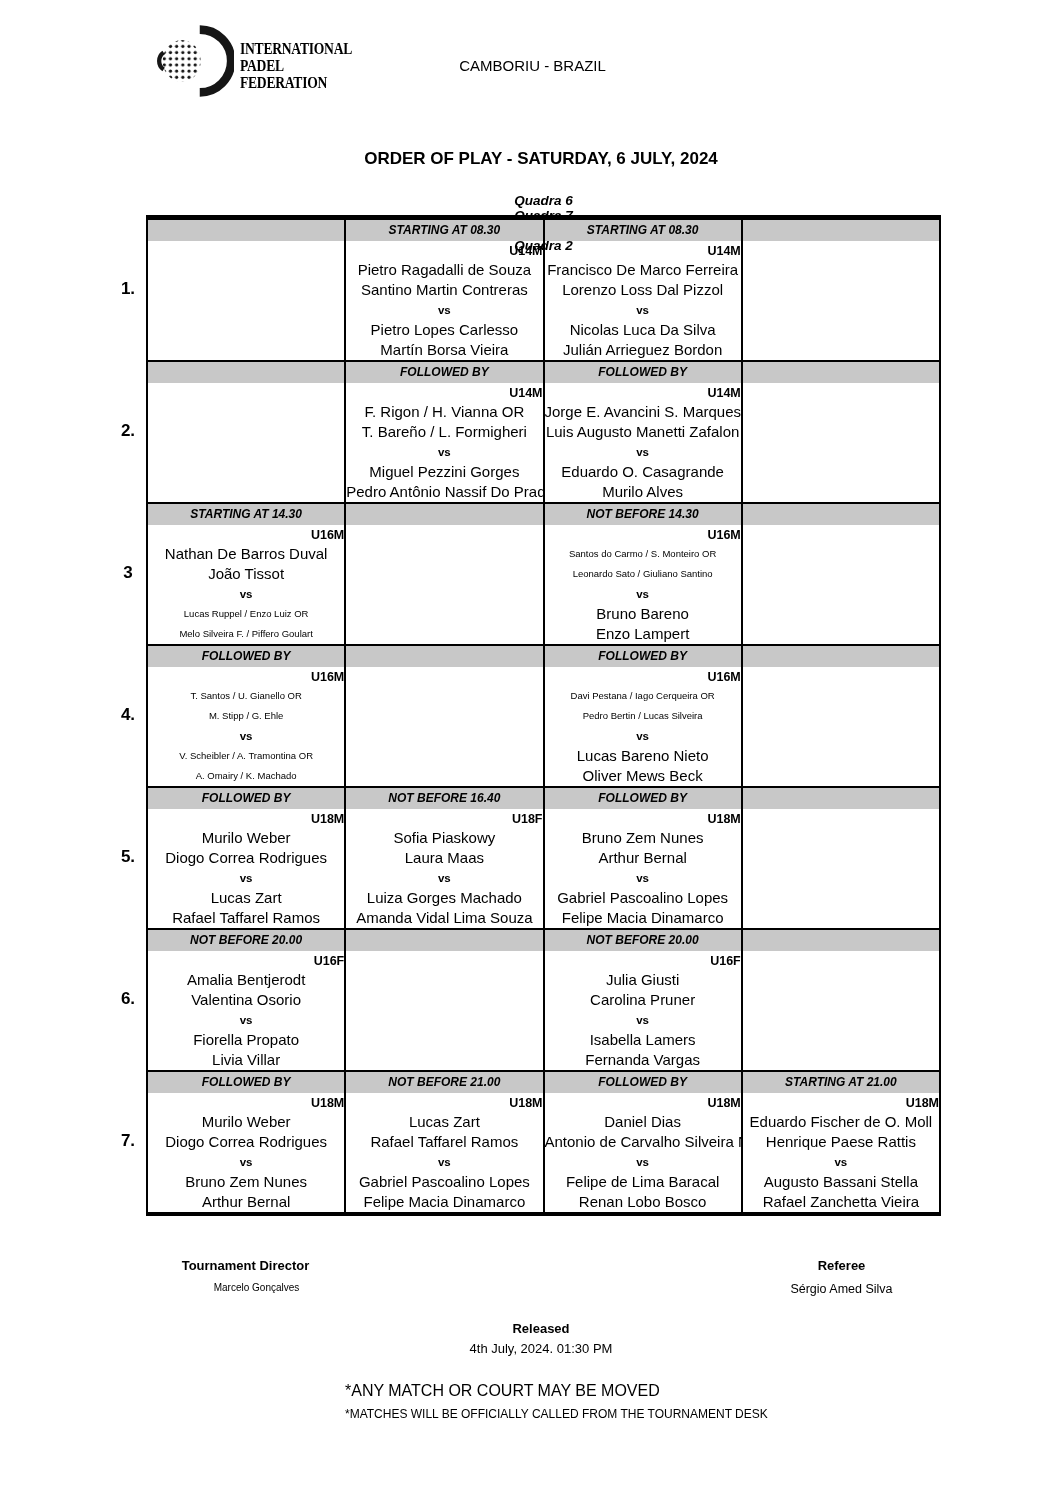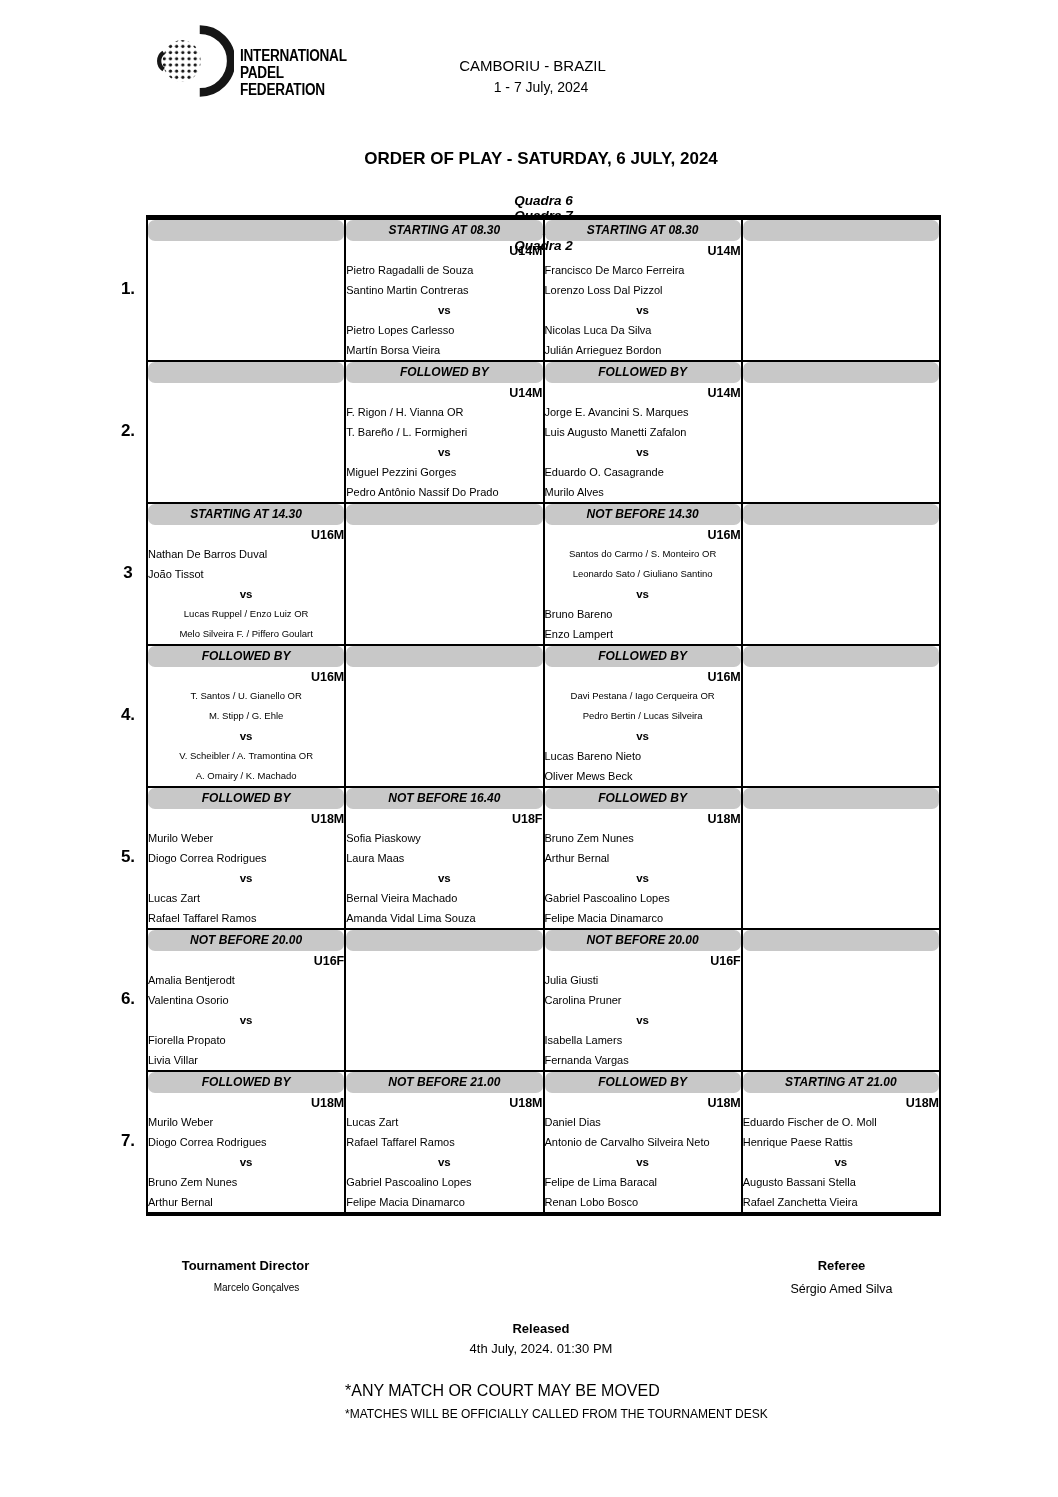--- a/index.html
+++ b/index.html
@@ -1,20 +1,20 @@
 <!DOCTYPE html>
 <html><head>
 <meta charset="utf-8">
 <style>
   html,body{margin:0;padding:0;background:#fff;}
   .page{position:relative;width:1058px;height:1497px;background:#fff;
         font-family:"Liberation Sans", sans-serif;color:#000;overflow:hidden;}
 
   
-  .logo{position:absolute;left:156px;top:24px;display:flex;align-items:flex-end;}
+  .logo{position:absolute;left:156px;top:24px;display:flex;align-items:center;font-family:Liberation Serif, serif;}
   .logo svg{display:block;}
   .logo-text{margin-left:6px;margin-top:8px;font-weight:700;font-size:16px;line-height:17px;
              letter-spacing:-0.3px;transform:scaleX(0.85);transform-origin:left top;white-space:nowrap;}
   .evt-title{position:absolute;left:24px;right:0;top:30px;text-align:center;
              font-weight:700;font-size:18px;letter-spacing:0.5px;}
   .evt-loc{position:absolute;left:7px;right:0;top:57px;text-align:center;font-size:15px;}
   .evt-dates{position:absolute;left:24px;right:0;top:79px;text-align:center;font-size:14px;}
   .oop-title{position:absolute;left:24px;right:0;top:149px;text-align:center;
              font-weight:700;font-size:17px;}
 
@@ -26,26 +26,26 @@
   .oop-table{position:absolute;left:146px;top:215px;width:795px;
              border-left:2px solid #000;border-right:2px solid #000;
              border-top:5px solid #000;border-bottom:4px solid #000;box-sizing:border-box;}
   .oop-row{position:relative;display:flex;height:140px;}
   .oop-row + .oop-row{border-top:2px solid #000;}
   .row-num{position:absolute;left:-34px;top:50%;transform:translateY(-55%);
            width:28px;text-align:center;font-weight:700;font-size:17px;}
   .cell{flex:1;display:flex;flex-direction:column;min-width:0;}
   .cell + .cell{border-left:2px solid #000;}
   .strip{height:21px;line-height:21px;background:#c8c8c8;text-align:center;
-         font-weight:700;font-style:italic;font-size:12px;flex:none;border-radius:7px;}
+         font-weight:700;font-style:italic;font-size:12px;flex:none;}
   .content{flex:1;padding-top:2px;}
   .line{white-space:nowrap;overflow:hidden;}
   .line.cat{height:17px;line-height:17px;text-align:right;
             font-weight:700;font-size:12.5px;}
-  .line.name{height:20px;line-height:20px;font-size:11px;}
+  .line.name{height:20px;line-height:20px;text-align:center;font-size:15px;}
   .line.small{height:20px;line-height:20px;text-align:center;font-size:9.5px;}
   .line.vs{height:20px;line-height:20px;text-align:center;font-weight:700;font-size:11.5px;}
 
   
   .fo-td-label{position:absolute;left:146px;width:199px;top:1258px;text-align:center;
                font-weight:700;font-size:13px;}
   .fo-td-name{position:absolute;left:157px;width:199px;top:1282px;text-align:center;font-size:10px;}
   .fo-ref-label{position:absolute;left:742px;width:199px;top:1258px;text-align:center;
                 font-weight:700;font-size:13px;}
   .fo-ref-name{position:absolute;left:742px;width:199px;top:1282px;text-align:center;font-size:12.5px;}
@@ -71,21 +71,20 @@
       <ellipse cx="27" cy="37" rx="20" ry="22" fill="url(#ipfdots)"></ellipse>
       <path d="M 46 4 A 32 32 0 0 1 46 70" stroke="#161616" stroke-width="9" fill="none"></path>
     </svg>
     <div class="logo-text">
       <div>INTERNATIONAL</div>
       <div>PADEL</div>
       <div>FEDERATION</div>
     </div>
   </div>
   <div class="evt-loc">CAMBORIU - BRAZIL</div>
-  <div class="evt-dates">1 - 7 July, 2024</div>
   <div class="oop-title">ORDER OF PLAY - SATURDAY, 6 JULY, 2024</div>
 
   <div class="courts">
     <div class="court-h">Quadra 6</div>
     <div class="court-h">Quadra 7</div>
     <div class="court-h">Quadra 8</div>
     <div class="court-h">Quadra 2</div>
   </div>
 
   <div class="oop-table" id="order-table">
@@ -234,21 +233,21 @@
             <div class="line name">Rafael Taffarel Ramos</div>
           </div>
         </div>
         <div class="cell">
           <div class="strip">NOT BEFORE 16.40</div>
           <div class="content">
             <div class="line cat">U18F</div>
             <div class="line name">Sofia Piaskowy</div>
             <div class="line name">Laura Maas</div>
             <div class="line vs">vs</div>
-            <div class="line name">Bernal Vieira Machado</div>
+            <div class="line name">Luiza Gorges Machado</div>
             <div class="line name">Amanda Vidal Lima Souza</div>
           </div>
         </div>
         <div class="cell">
           <div class="strip">FOLLOWED BY</div>
           <div class="content">
             <div class="line cat">U18M</div>
             <div class="line name">Bruno Zem Nunes</div>
             <div class="line name">Arthur Bernal</div>
             <div class="line vs">vs</div>

